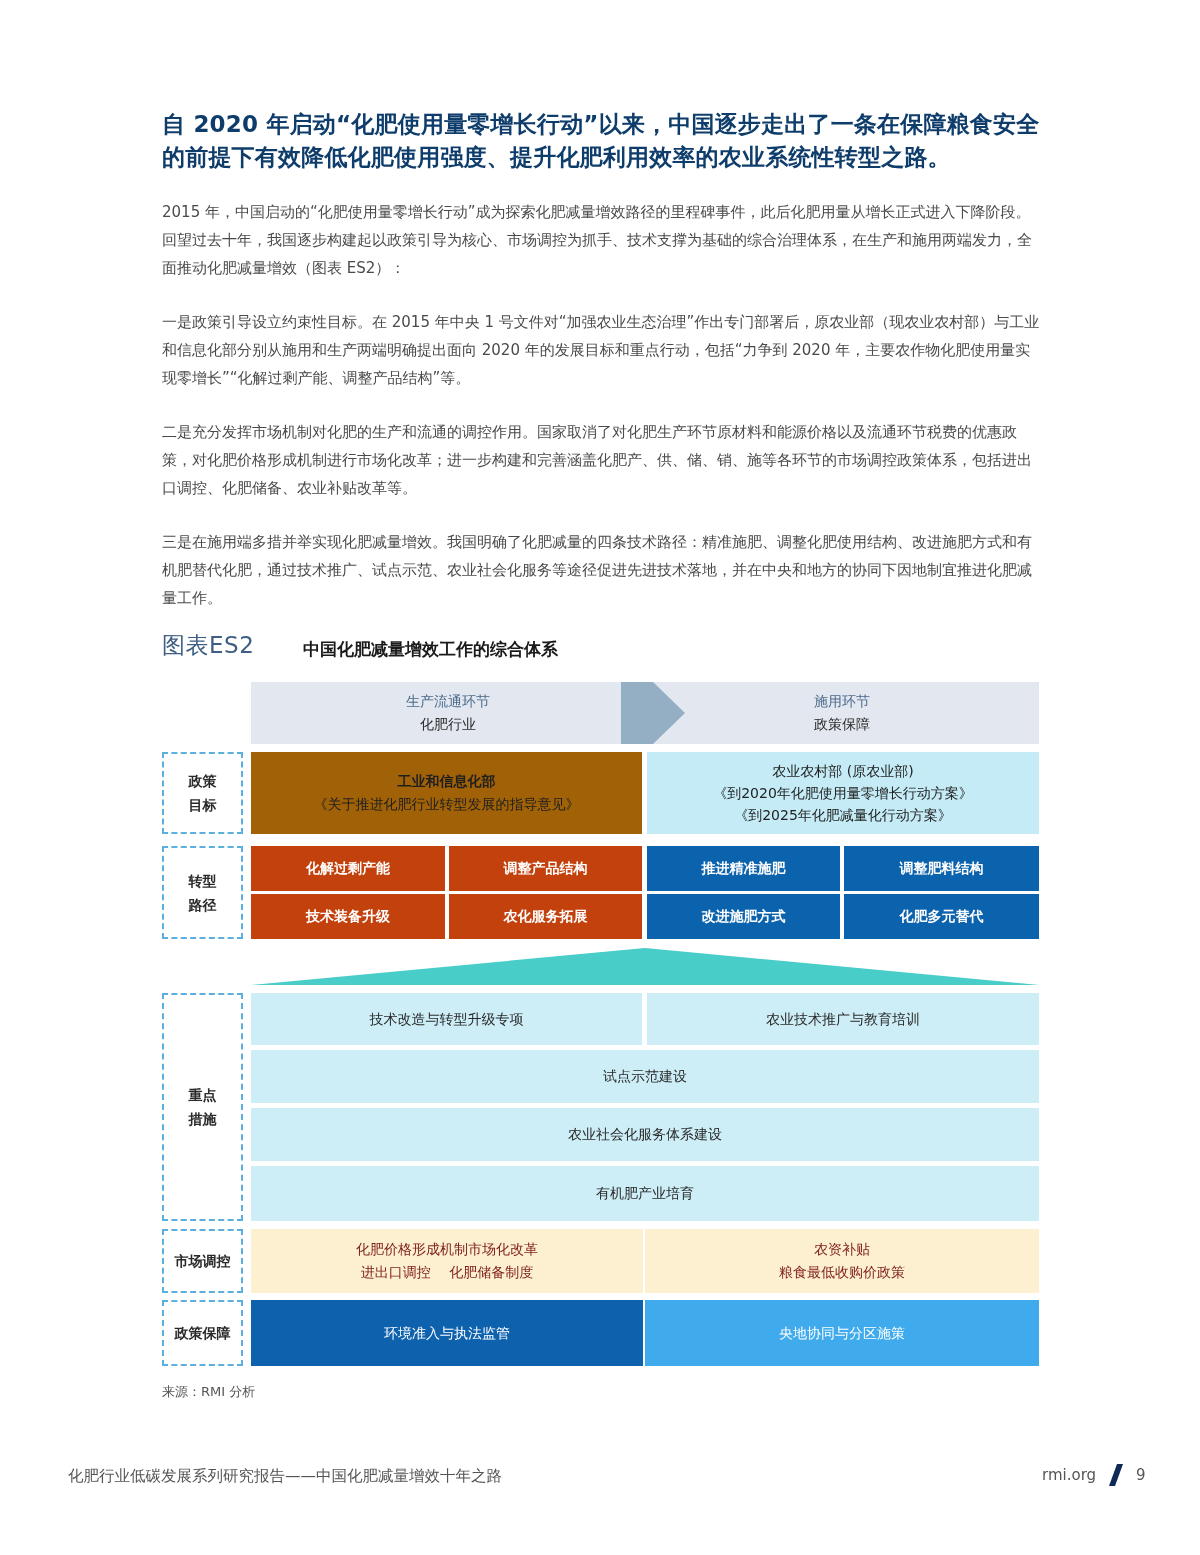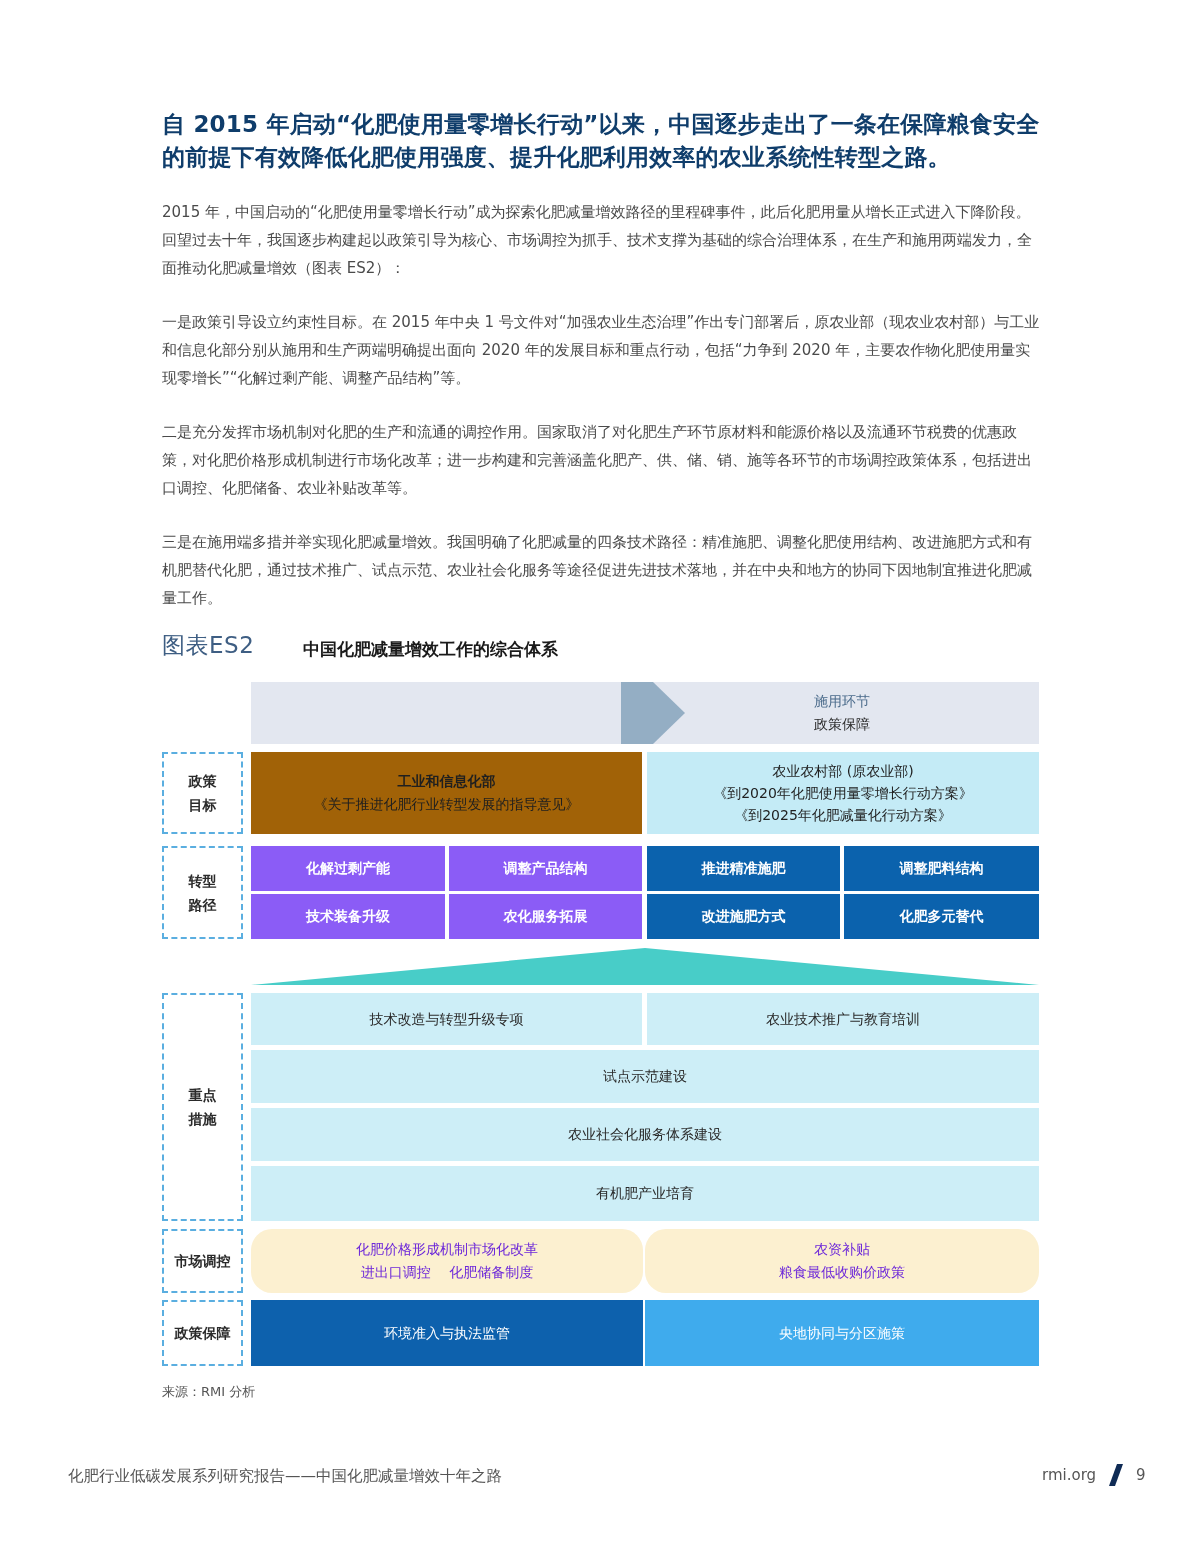--- a/index.html
+++ b/index.html
@@ -56,24 +56,24 @@
     font-size: 14px; line-height: 24px; color: #2a2a2a; font-weight: bold;
   }
 
   .cell {
     position: absolute; display: flex; flex-direction: column;
     align-items: center; justify-content: center; text-align: center;
     font-size: 14px; line-height: 23px;
   }
   .pale { background: #a16207; color: #1f1f1f; }
   .pale2 { background: #c4ebf6; color: #1f1f1f; }
-  .navy { background: #8b5cf6; color: #ffffff; font-weight: bold; }
+  .navy { background: #c2410c; color: #ffffff; font-weight: bold; }
   .blue { background: #0b62ad; color: #ffffff; font-weight: bold; }
   .light { background: #cdeef7; color: #2a2a2a; }
-  .cream { background: #fcf0d0; color: #6d28d9; border-radius: 21px; }
+  .cream { background: #fcf0d0; color: #7f1d1d; }
   .mid { background: #0d61ad; color: #ffffff; }
   .sky { background: #3fabed; color: #ffffff; }
 
   .wedge {
     position: absolute; left: 251px; top: 948px; width: 788px; height: 37px;
     background: #48cdc8;
     clip-path: polygon(0 100%, 50% 0, 100% 100%);
   }
 
   .source {
@@ -89,31 +89,35 @@
     font-size: 15px; color: #555; display: flex; align-items: center; gap: 13px;
   }
   .slash {
     display: inline-block; width: 6px; height: 22px; background: #0f2b55;
     transform: skewX(-20deg); margin: 0 4px;
   }
 </style>
 </head>
 <body>
 
-<div class="headline">自 2015 年启动“化肥使用量零增长行动”以来，中国逐步走出了一条在保障粮食安全的前提下有效降低化肥使用强度、提升化肥利用效率的农业系统性转型之路。</div>
+<div class="headline">自 2020 年启动“化肥使用量零增长行动”以来，中国逐步走出了一条在保障粮食安全的前提下有效降低化肥使用强度、提升化肥利用效率的农业系统性转型之路。</div>
 
 <p class="para p1">2015 年，中国启动的“化肥使用量零增长行动”成为探索化肥减量增效路径的里程碑事件，此后化肥用量从增长正式进入下降阶段。回望过去十年，我国逐步构建起以政策引导为核心、市场调控为抓手、技术支撑为基础的综合治理体系，在生产和施用两端发力，全面推动化肥减量增效（图表 ES2）：</p>
 <p class="para p2">一是政策引导设立约束性目标。在 2015 年中央 1 号文件对“加强农业生态治理”作出专门部署后，原农业部（现农业农村部）与工业和信息化部分别从施用和生产两端明确提出面向 2020 年的发展目标和重点行动，包括“力争到 2020 年，主要农作物化肥使用量实现零增长”“化解过剩产能、调整产品结构”等。</p>
 <p class="para p3">二是充分发挥市场机制对化肥的生产和流通的调控作用。国家取消了对化肥生产环节原材料和能源价格以及流通环节税费的优惠政策，对化肥价格形成机制进行市场化改革；进一步构建和完善涵盖化肥产、供、储、销、施等各环节的市场调控政策体系，包括进出口调控、化肥储备、农业补贴改革等。</p>
 <p class="para p4">三是在施用端多措并举实现化肥减量增效。我国明确了化肥减量的四条技术路径：精准施肥、调整化肥使用结构、改进施肥方式和有机肥替代化肥，通过技术推广、试点示范、农业社会化服务等途径促进先进技术落地，并在中央和地方的协同下因地制宜推进化肥减量工作。</p>
 
 <div class="fig-label">图表ES2</div>
 <div class="fig-title">中国化肥减量增效工作的综合体系</div>
 
 <div class="band">
+  <div class="half left">
+    <span class="sub">生产流通环节</span>
+    <span>化肥行业</span>
+  </div>
   <div class="arrow"></div>
   <div class="half right">
     <span class="sub">施用环节</span>
     <span>政策保障</span>
   </div>
 </div>
 
 <div class="side" style="top:752px;height:82px;">
   <div>
       <div>政策</div>

